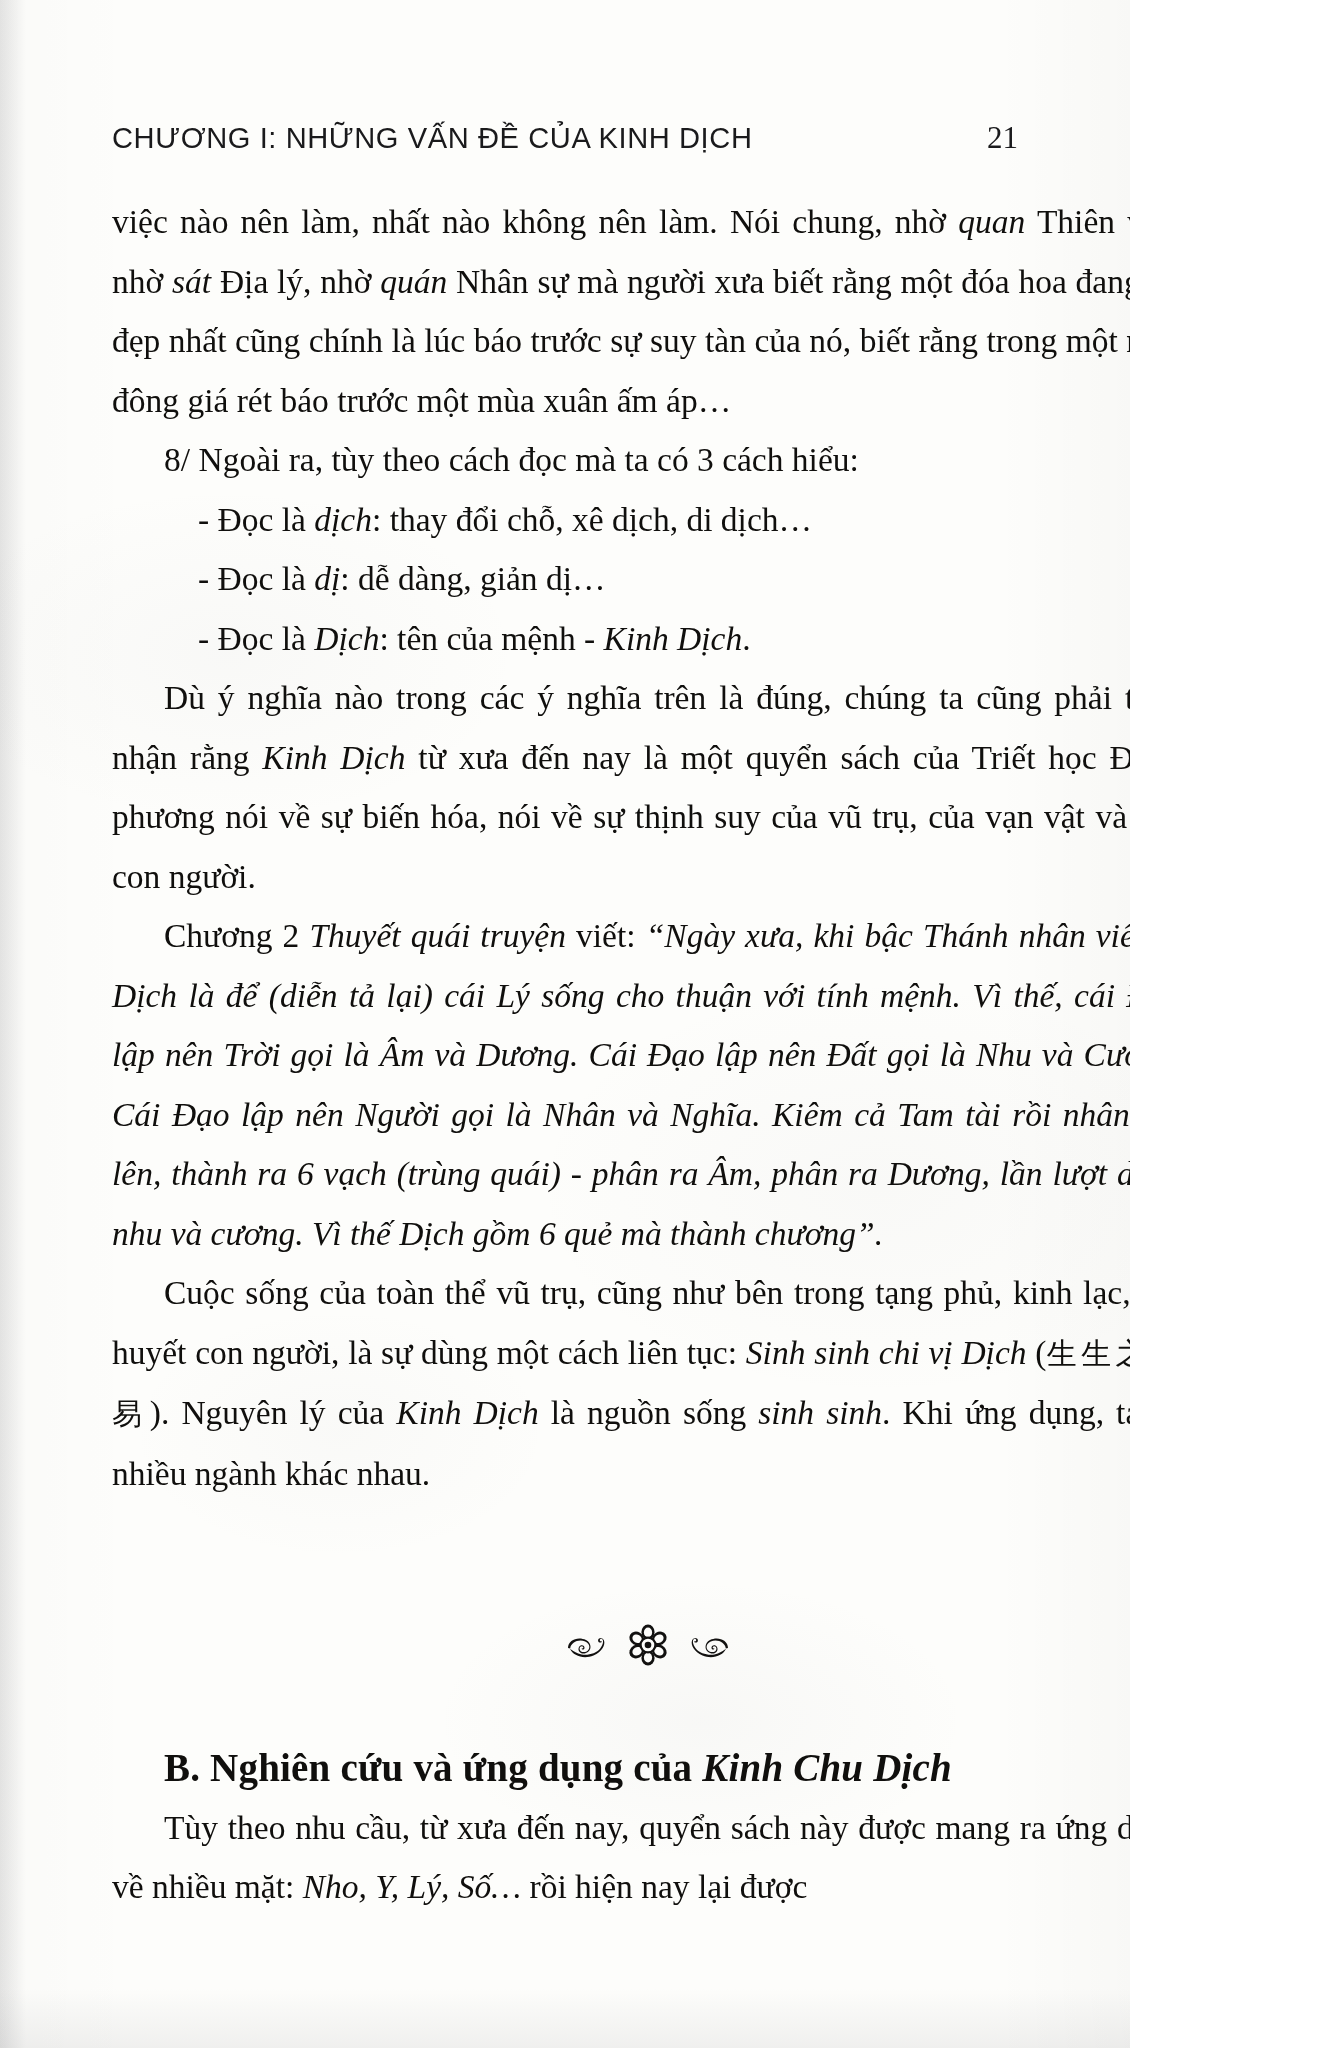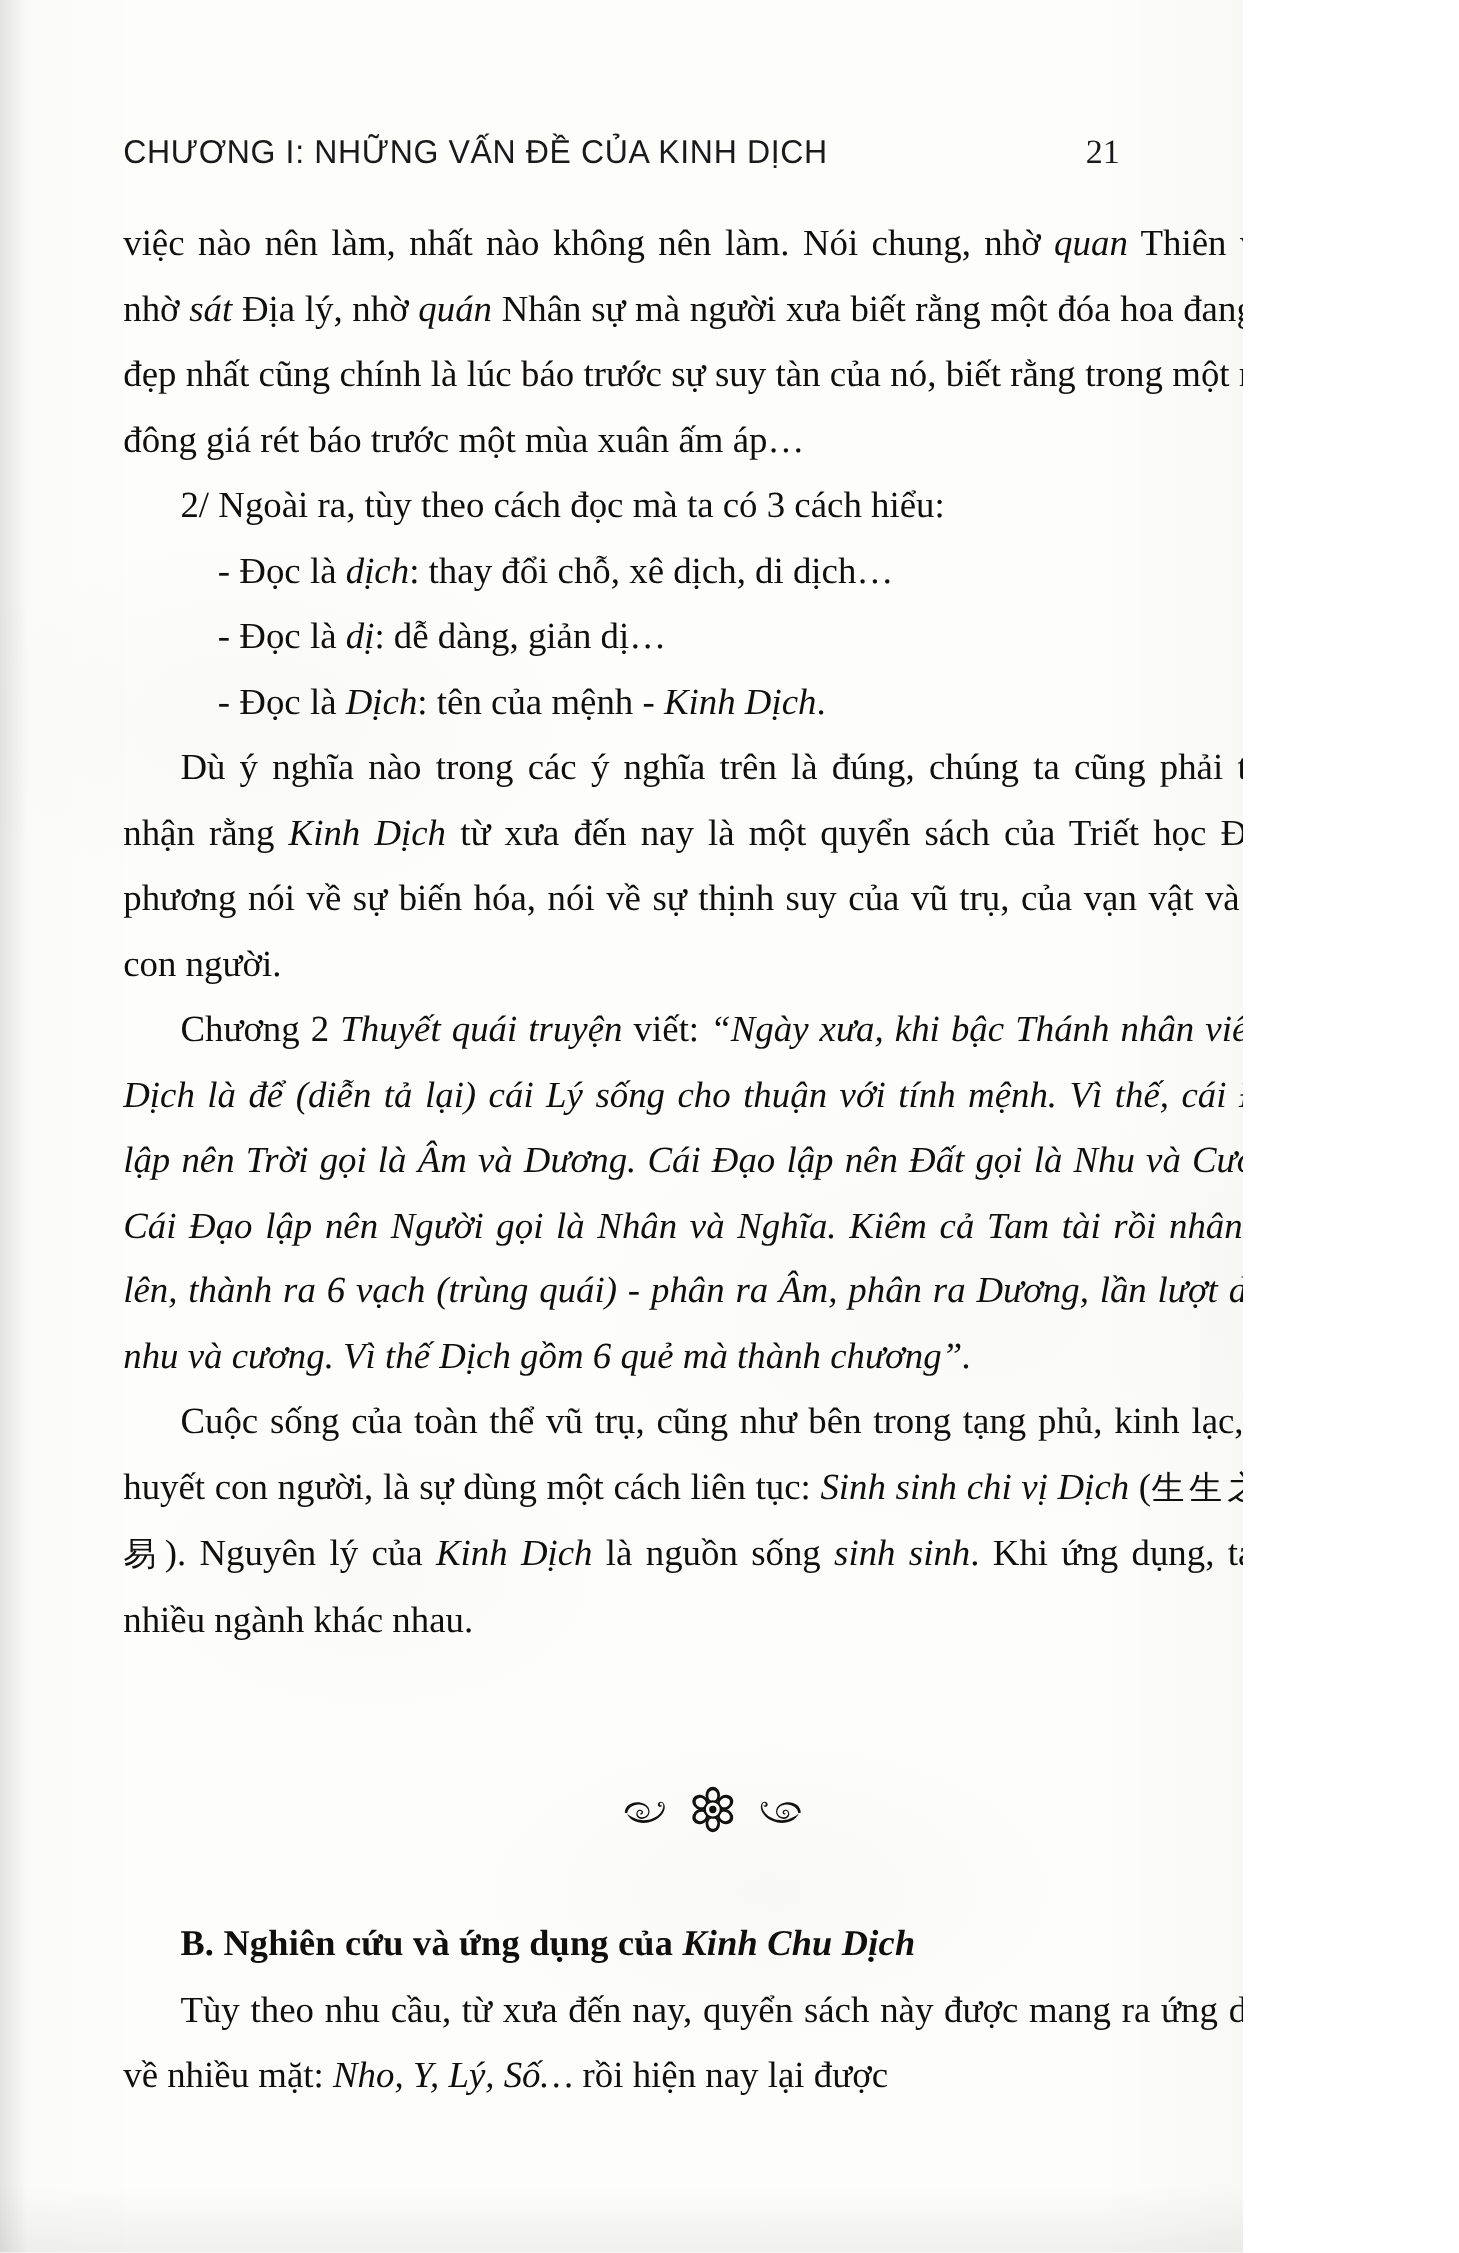--- a/index.html
+++ b/index.html
@@ -120,21 +120,21 @@
     width: 1072px;
     top: 1618px;
     display: flex;
     justify-content: center;
     align-items: center;
     z-index: 4;
   }
 
   
   .section-head {
-    font-size: 33px;
+    font-size: 39px;
     font-weight: bold;
     padding-left: 52px;
     line-height: 59.5px;
     letter-spacing: 0.2px;
   }
   .section-head i { font-style: italic; font-weight: bold; }
 </style>
 </head>
 <body>
 
@@ -147,21 +147,21 @@
     <div class="runhead-title">CHƯƠNG I: NHỮNG VẤN ĐỀ CỦA KINH DỊCH</div>
     <div class="runhead-page">21</div>
   </div>
 
   <div class="body">
 
     <p class="para no-indent">
       <span>việc nào nên làm, nhất nào không nên làm. Nói chung, nhờ </span><i>quan</i><span> Thiên văn, nhờ </span><i>sát</i><span> Địa lý, nhờ </span><i>quán</i><span> Nhân sự mà người xưa biết rằng một đóa hoa đang nở đẹp nhất cũng chính là lúc báo trước sự suy tàn của nó, biết rằng trong một mùa đông giá rét báo trước một mùa xuân ấm áp…</span>
     </p>
 
-    <p class="para">2/ Ngoài ra, tùy theo cách đọc mà ta có 3 cách hiểu:</p>
+    <p class="para">8/ Ngoài ra, tùy theo cách đọc mà ta có 3 cách hiểu:</p>
 
     <p class="bullet">
       <span>- Đọc là </span><i>dịch</i><span>:  thay đổi chỗ, xê dịch, di dịch…</span>
     </p>
 
     <p class="bullet">
       <span>- Đọc là </span><i>dị</i><span>: dễ dàng, giản dị…</span>
     </p>
 
     <p class="bullet">

